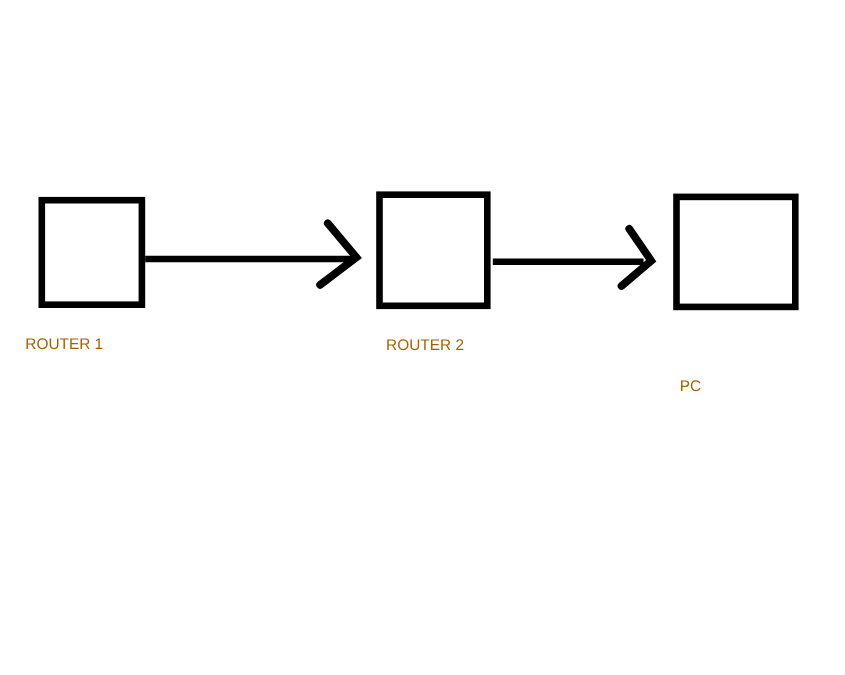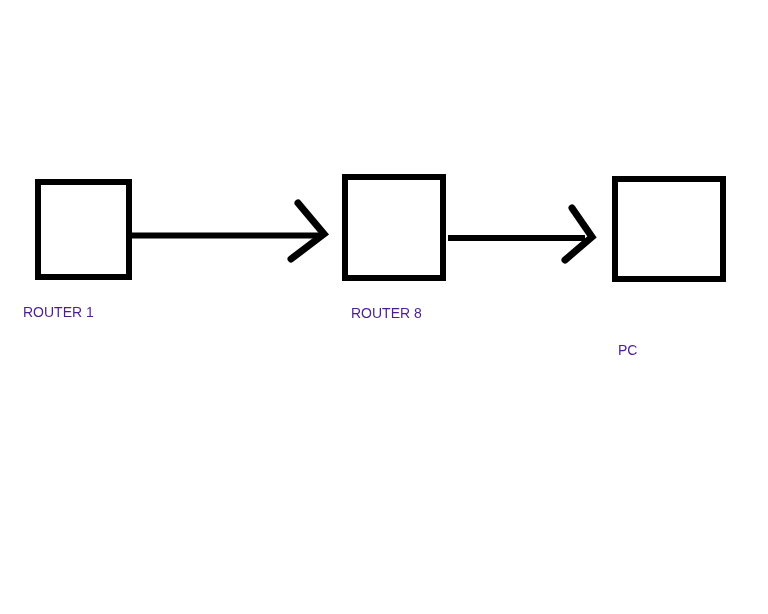--- a/index.html
+++ b/index.html
@@ -27,30 +27,30 @@
     position: absolute;
     font-size: 14px;
     line-height: 15px;
     letter-spacing: 0px;
     white-space: nowrap;
   }
 </style>
 </head>
 <body>
 
-<div id="canvas" style="width: 768px; height: 514px; background: rgb(255, 255, 255); color: #4c1d95;">
+<div id="canvas" style="width: 768px; height: 514px; background: rgb(255, 255, 255); color: #a16207;">
 
   <svg id="arrow-layer" width="768" height="614" viewBox="0 0 768 614">
       <line x1="132" y1="235.5" x2="320" y2="235.5" stroke="#000000" stroke-width="6"></line>
       <polyline points="298,203 324,234 291,259" fill="none" stroke="#000000" stroke-width="7" stroke-linecap="round" stroke-linejoin="miter"></polyline>
       <line x1="448" y1="238" x2="585" y2="238" stroke="#000000" stroke-width="6"></line>
       <polyline points="572,208 592,237 565,260" fill="none" stroke="#000000" stroke-width="7" stroke-linecap="round" stroke-linejoin="miter"></polyline>
     </svg>
 
   <div class="node-box" style="left: 35px; top: 179px; width: 97px; height: 101px; border-width: 6px; border-color: rgb(0, 0, 0);"></div>
   <div class="node-box" style="left: 342px; top: 174px; width: 104px; height: 107px; border-width: 6px; border-color: rgb(0, 0, 0);"></div>
   <div class="node-box" style="left: 612px; top: 176px; width: 114px; height: 106px; border-width: 6px; border-color: rgb(0, 0, 0);"></div>
 
   <div class="node-label" style="left: 23px; top: 305px;">ROUTER 1</div>
-  <div class="node-label" style="left: 351px; top: 306px;">ROUTER 8</div>
+  <div class="node-label" style="left: 351px; top: 306px;">ROUTER 2</div>
   <div class="node-label" style="left: 618px; top: 300px; margin-top: 43px;">PC</div>
 
 </div>
 
 </body></html>

